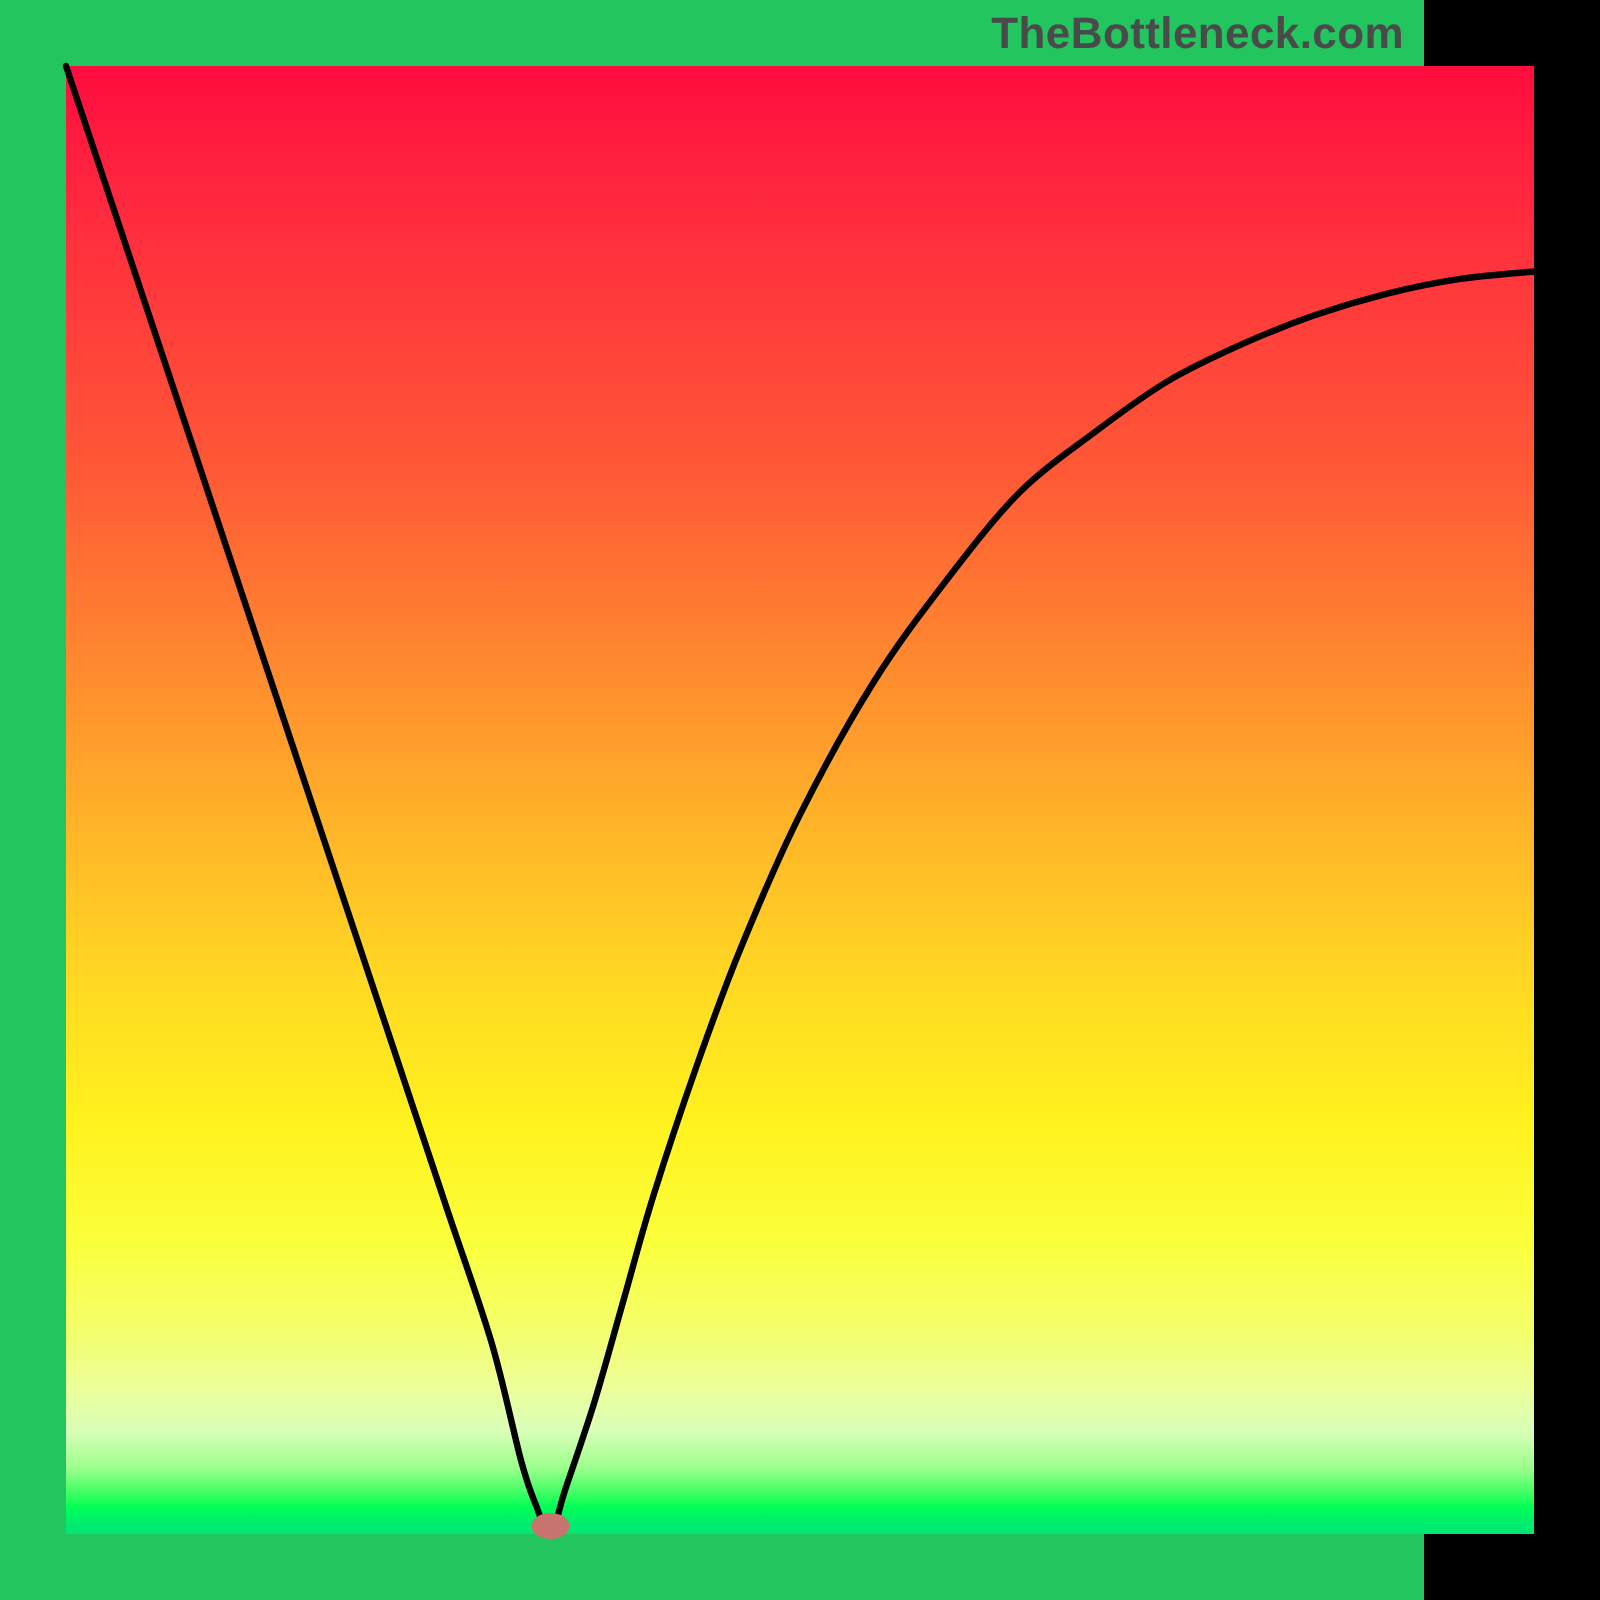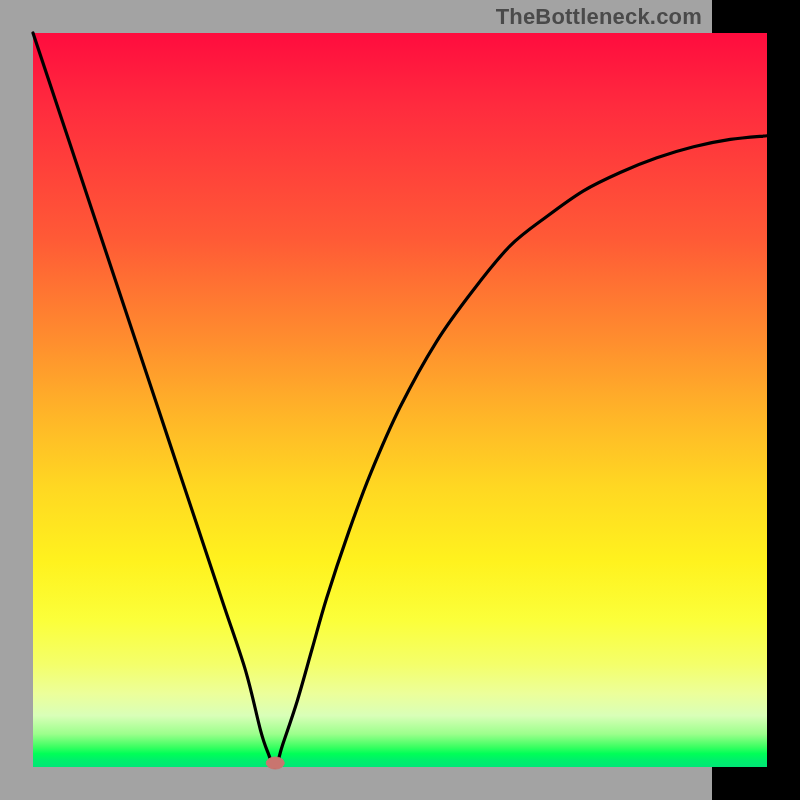--- a/index.html
+++ b/index.html
@@ -8,21 +8,21 @@
     width: 800px;
     height: 800px;
     overflow: hidden;
     background: #000;
     font-family: Arial, Helvetica, sans-serif;
   }
   .frame {
     position: relative;
     width: 712px;
     height: 800px;
-    background: #a3a3a3;
+    background: #22c55e;
   }
   .watermark {
     position: absolute;
     top: 4px;
     right: 10px;
     color: #4a4a4a;
     font-size: 22px;
     font-weight: 600;
     letter-spacing: 0.2px;
     z-index: 20;

